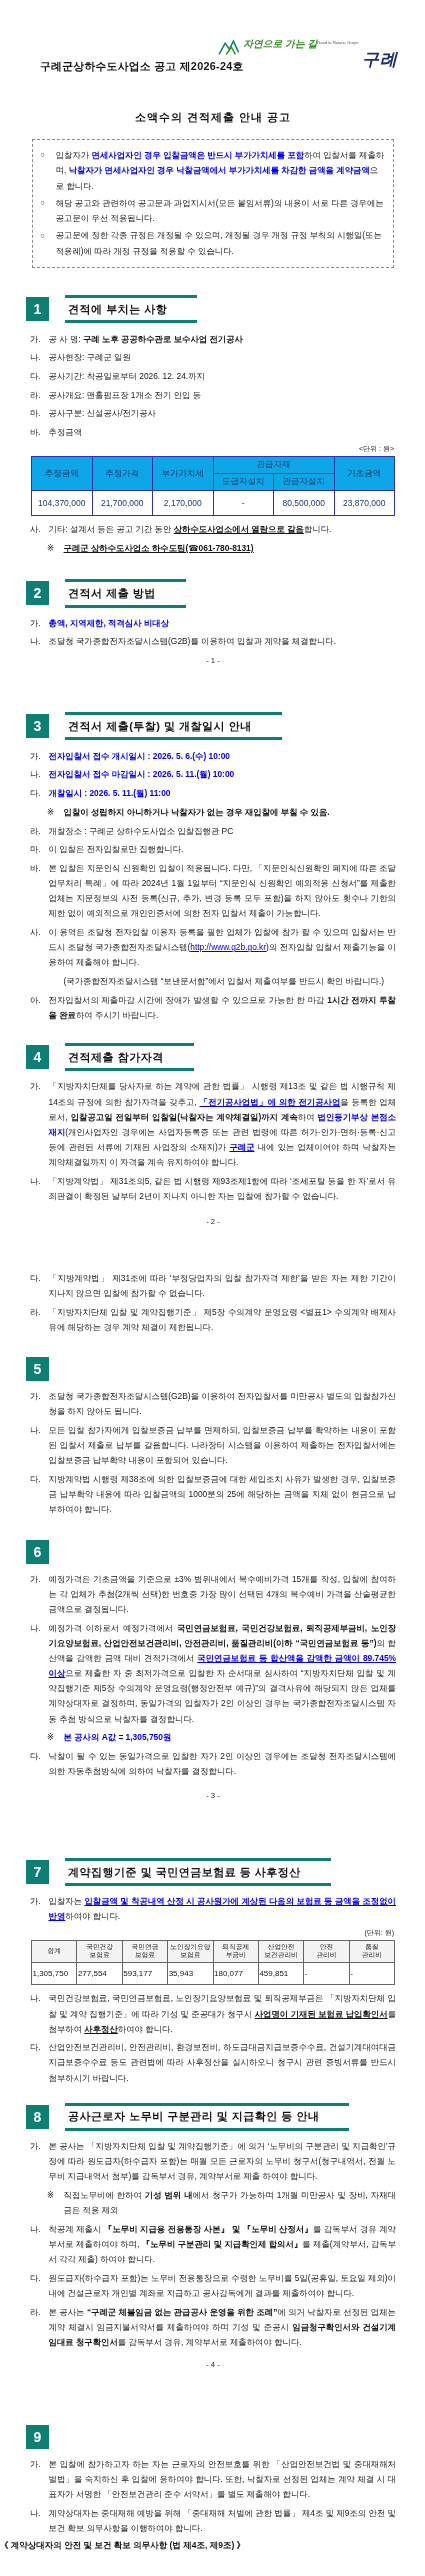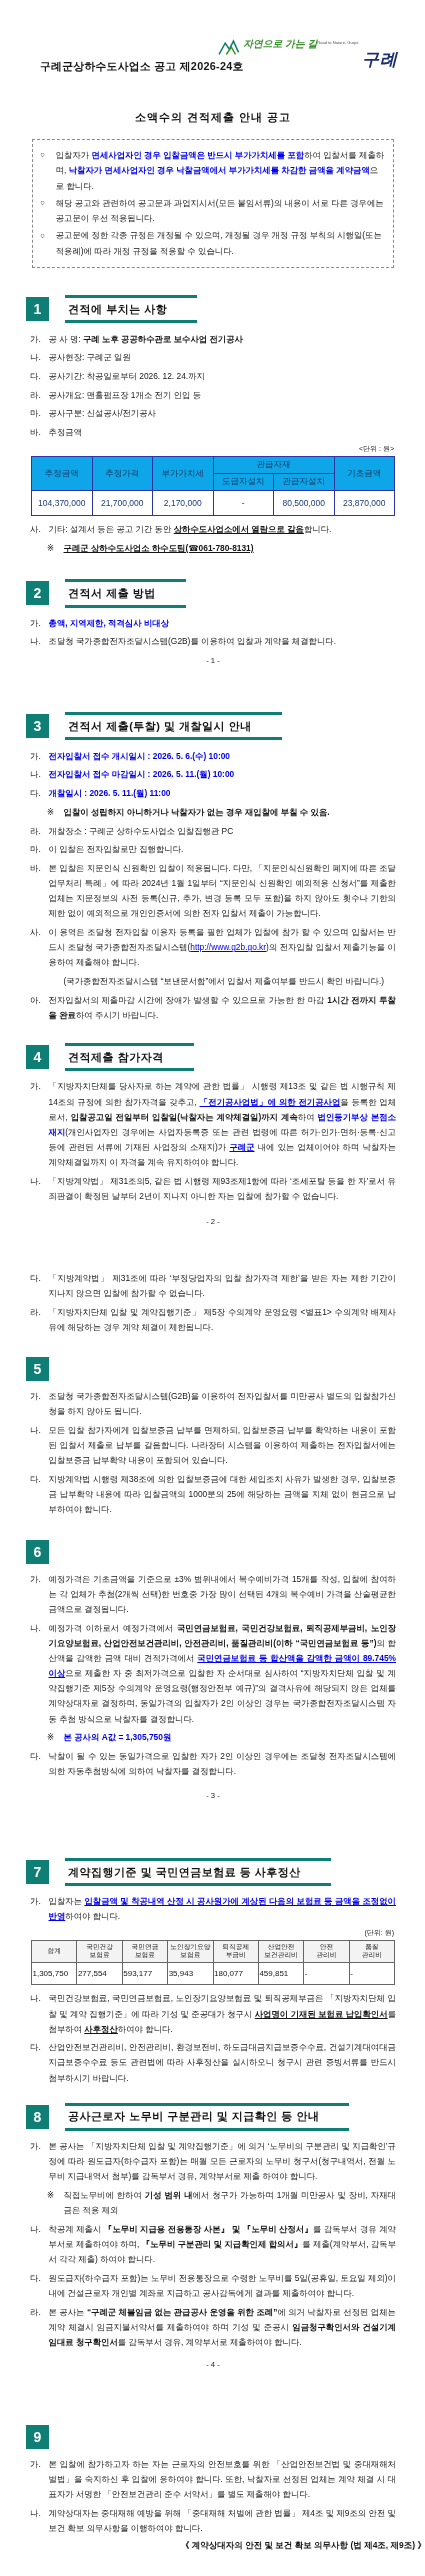--- a/index.html
+++ b/index.html
@@ -33,21 +33,21 @@
   table{border-collapse:collapse;margin:1px auto 6.2px;width:364px;table-layout:fixed}
   .t1{border:1.5px solid #2d35a3}
   .t1 th,.t1 td{border:0.8px solid #2d35a3;text-align:center;padding:2.1px 1px}
   .t1 th{background:#0ea5e9;color:#17365d;font-size:8.5px;font-weight:normal}
   .t1 td{color:#1b3b78;font-size:8.5px;height:19.6px}
   .t2{border-top:1.3px solid #000;border-bottom:1.3px solid #000}
   .t2 th,.t2 td{border:0.5px solid #666;padding:1.5px 0.5px}
   .t2 th{background:#f3f3f3;font-size:6.7px;font-weight:normal;line-height:1.3}
   .t2 td{font-size:8px;height:18.5px}
   .pg{text-align:center;font-size:7.7px;color:#222;margin:0}
-  .chead{text-align:right;font-weight:bold;font-size:8.5px;margin:2.1px 0 6.2px}
+  .chead{text-align:left;font-weight:bold;font-size:8.5px;margin:2.1px 0 6.2px}
   .spacer{width:100%}
 </style>
 </head>
 <body>
 
 <div class="header">
   <div class="notice-no">구례군상하수도사업소 공고 제2026-24호</div>
   <div class="logo">
     <svg width="21.6" height="17.5" viewBox="0 0 42 34">
       <polyline points="2,30 14,8 22,20 30,4 40,26" fill="none" stroke="#0f7e74" stroke-width="3"></polyline>

